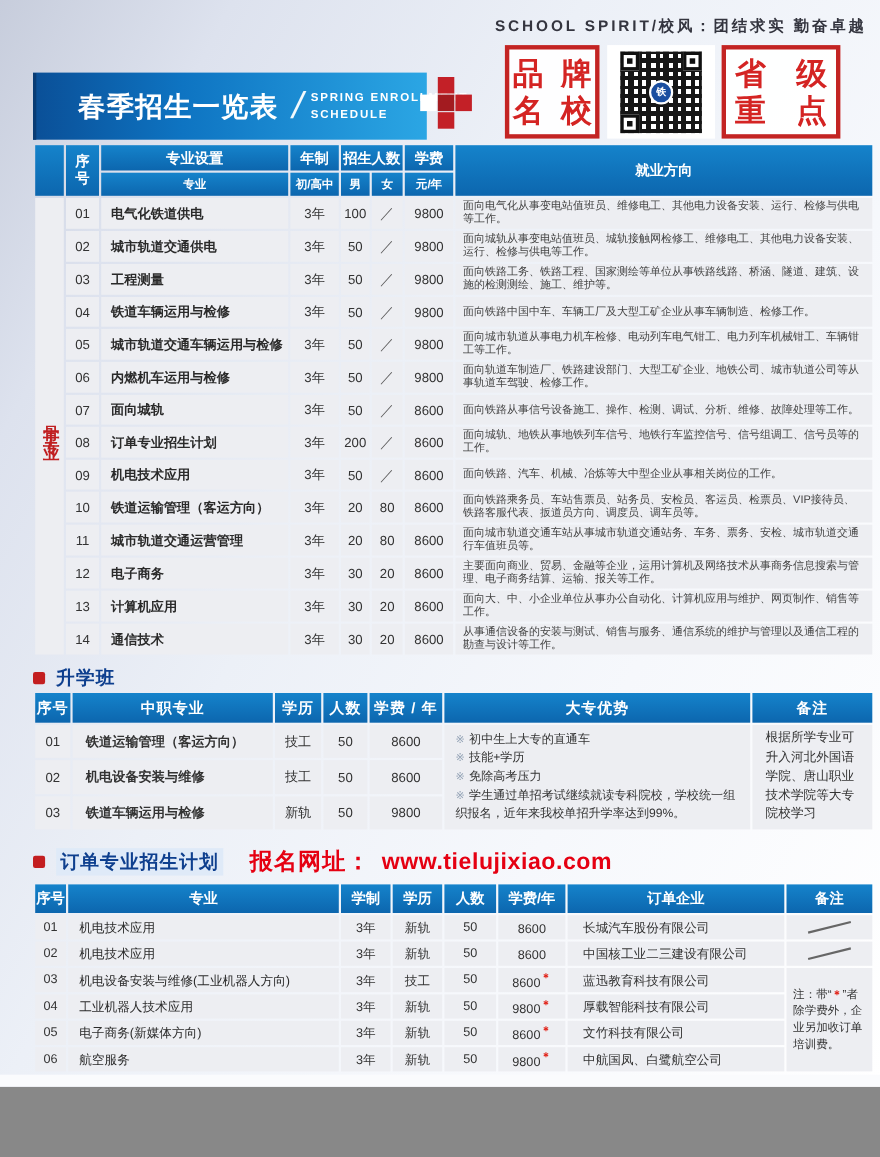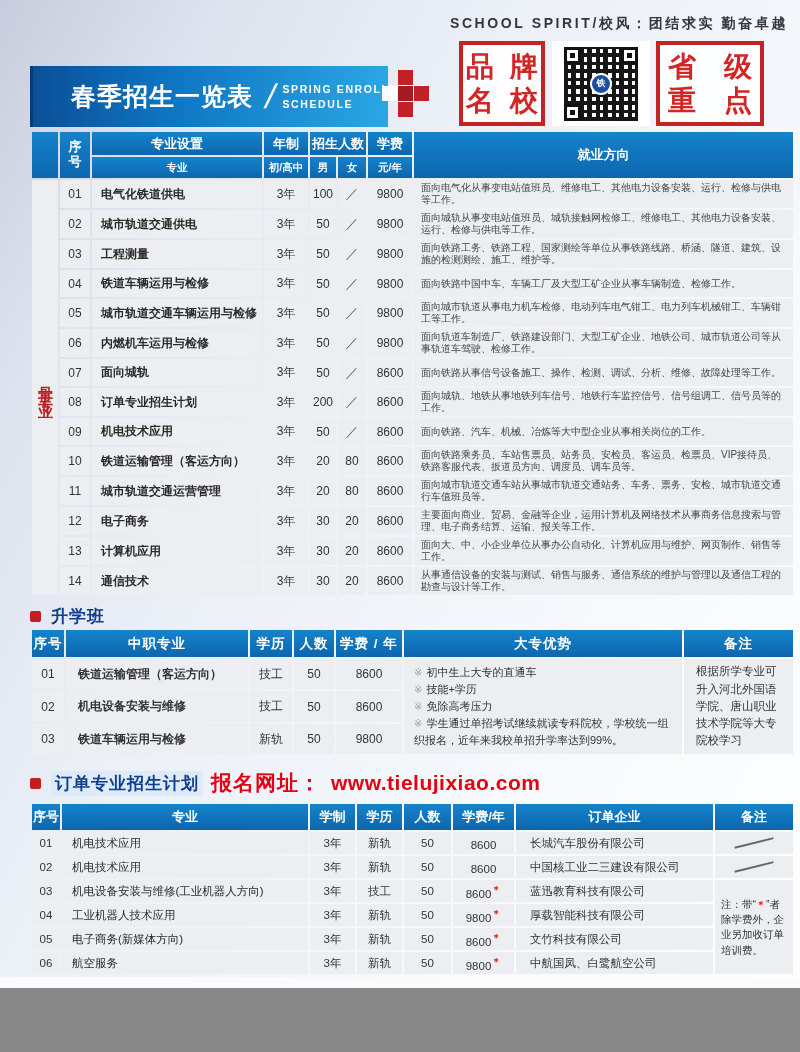--- a/index.html
+++ b/index.html
@@ -78,21 +78,21 @@
   .t2-wrap { margin-top:10px; }
   .t2 th { font-size:13.5px; height:27px; letter-spacing:1px; }
   .t2 td { height:27px; font-size:12px; }
   .t2 td.mj { text-align:left; padding-left:12px; font-weight:600; white-space:nowrap; }
   .t2 td.adv { text-align:left; padding:5px 10px; font-size:11px; line-height:1.55; color:#333; vertical-align:top; }
   .t2 .mk { color:#94a3b6; margin-right:4px; font-size:10px; }
   .t2 td.rmk { text-align:left; padding:4px 6px 4px 12px; font-size:11.5px; line-height:1.5; color:#333; }
 
   
   .reg-row { display:flex; align-items:center; margin:13px 0 5px; }
-  .reg-right { display:flex; align-items:baseline; margin-left:8px; color:#e50012; font-weight:bold; }
+  .reg-right { display:flex; align-items:baseline; margin-left:24px; color:#e50012; font-weight:bold; }
   .reg-label { font-size:21px; letter-spacing:1px; }
   .reg-url { font-size:21px; margin-left:10px; letter-spacing:.5px; }
 
   
   .t3 th { font-size:13px; height:26px; }
   .t3 td { height:22px; font-size:11.5px; }
   .t3 td.mj { text-align:left; padding-left:10px; white-space:nowrap; color:#2a2a2a; }
   .t3 td.co { text-align:left; padding-left:14px; white-space:nowrap; }
   .t3 .star { color:#e1251b; font-weight:bold; font-size:10px; }
   .t3 td.note { text-align:left; padding:3px 6px; font-size:10.5px; line-height:1.45; color:#333; vertical-align:middle; }

